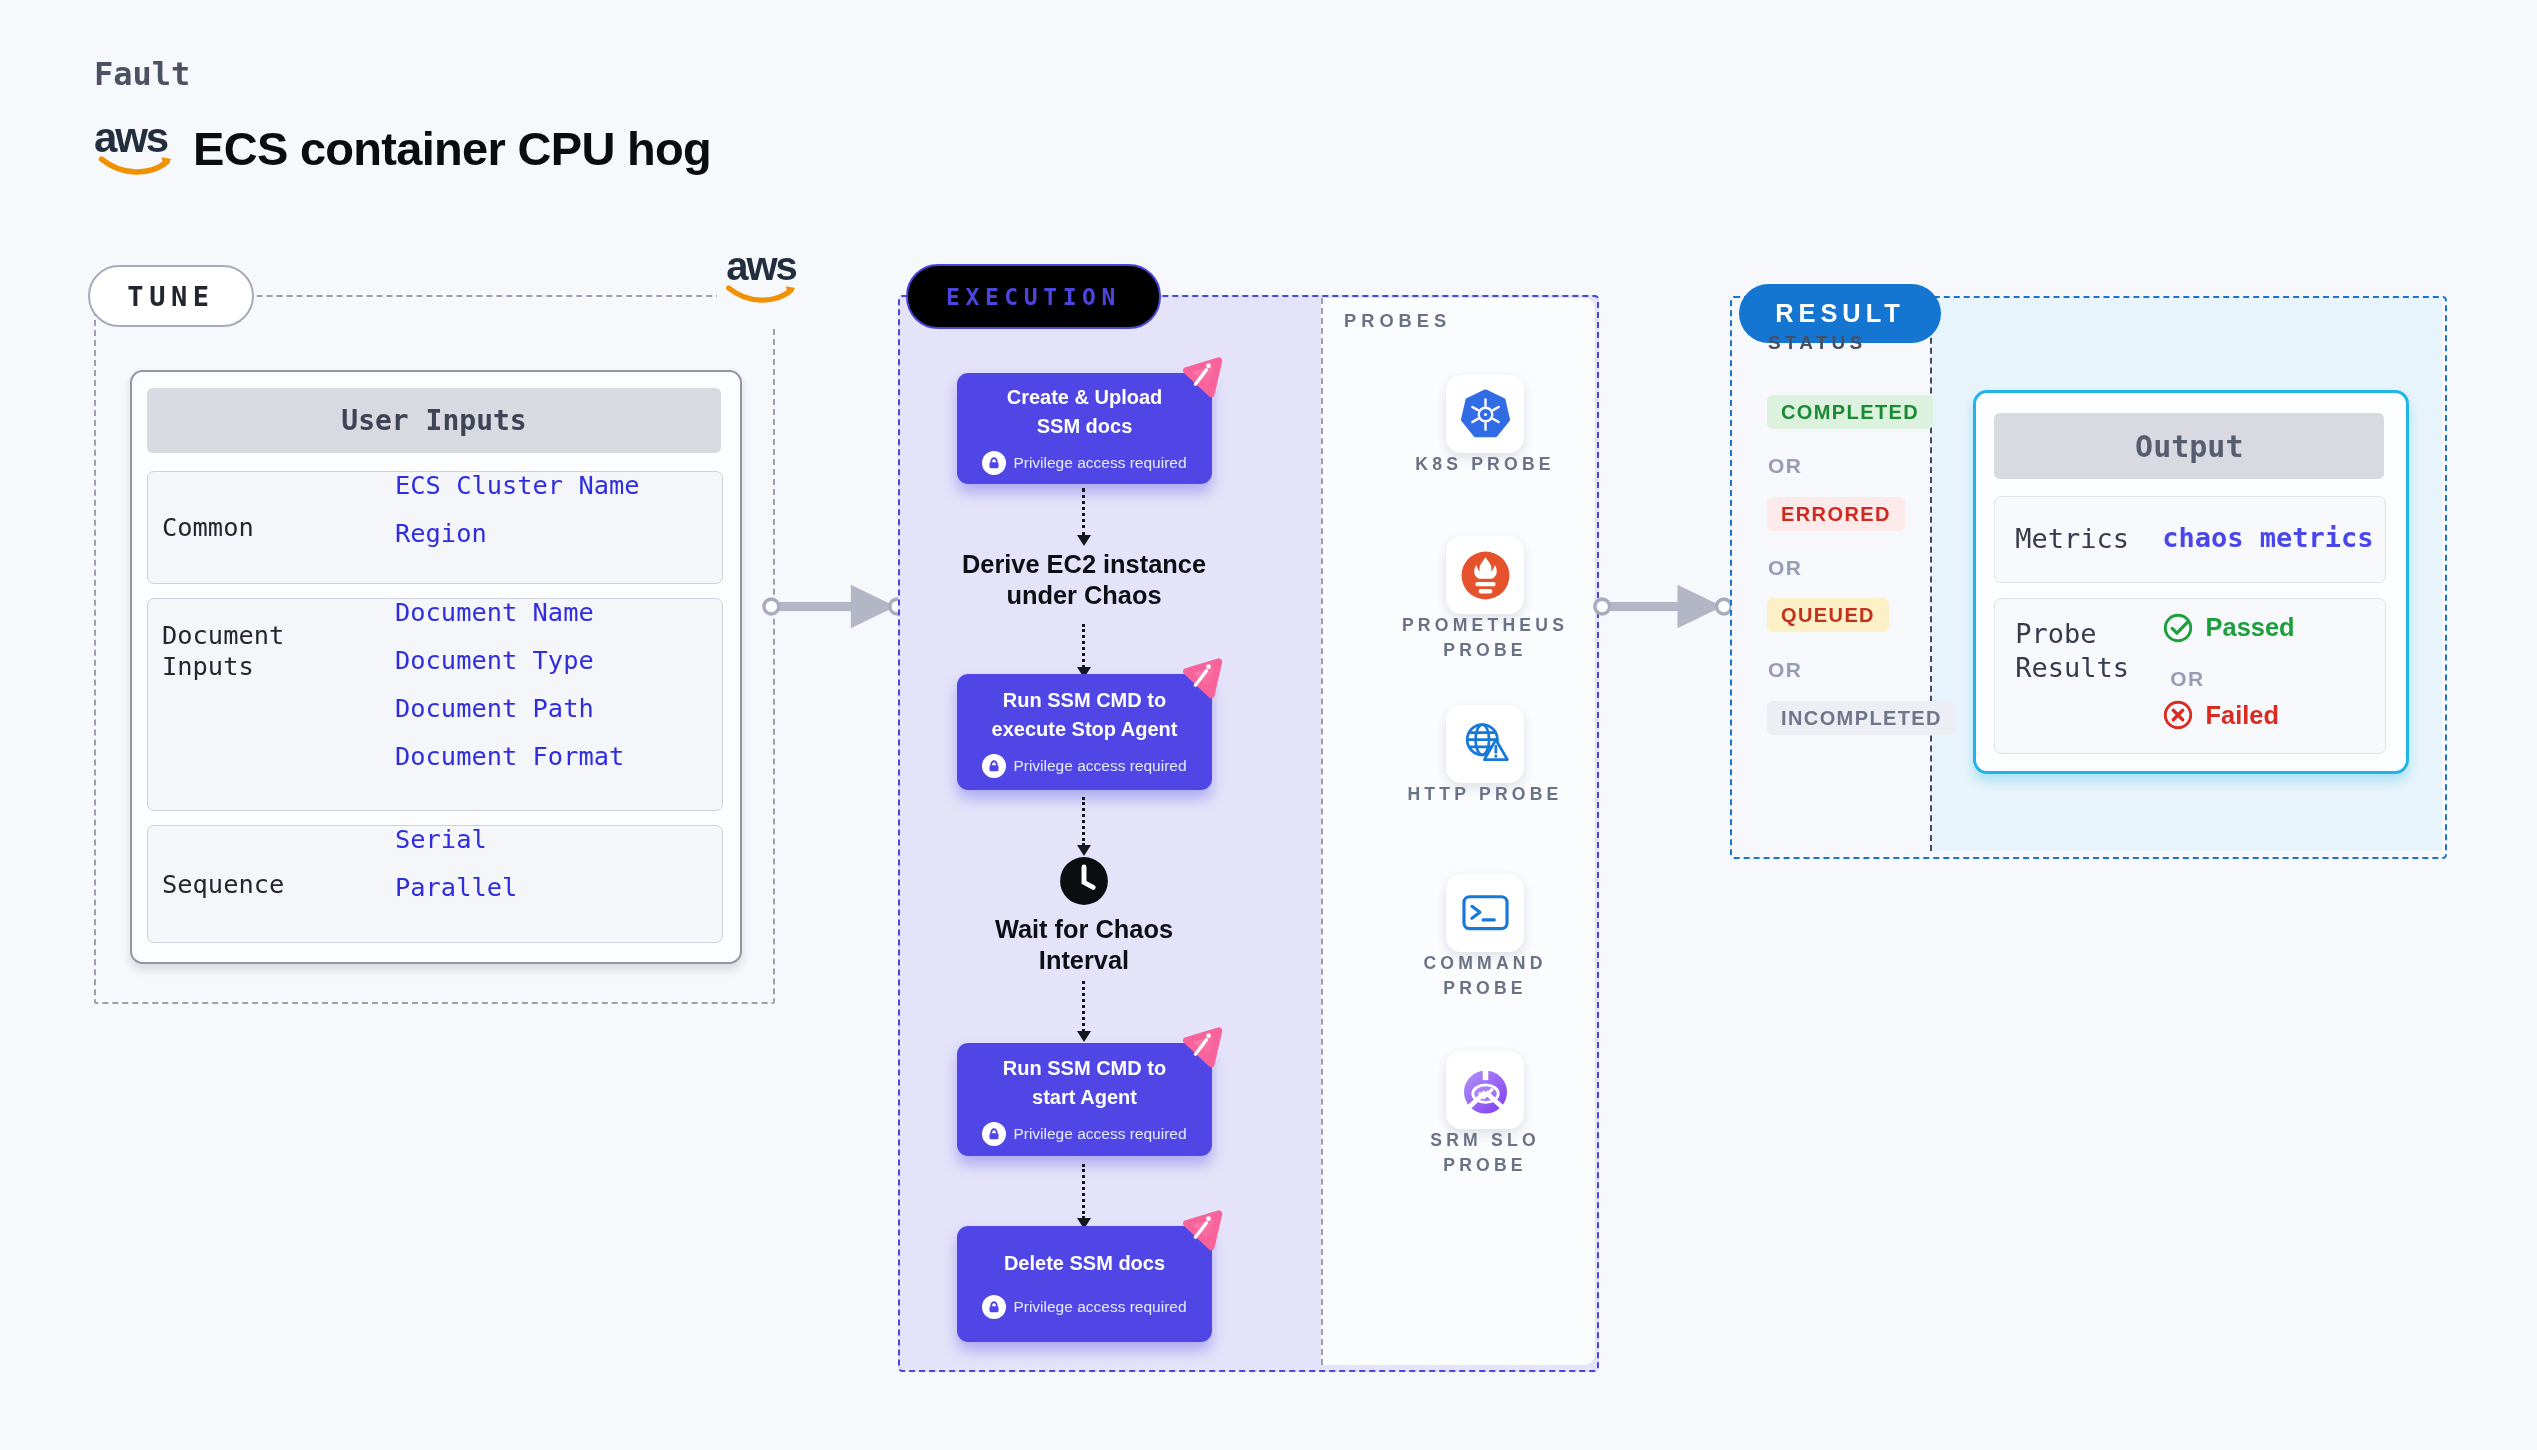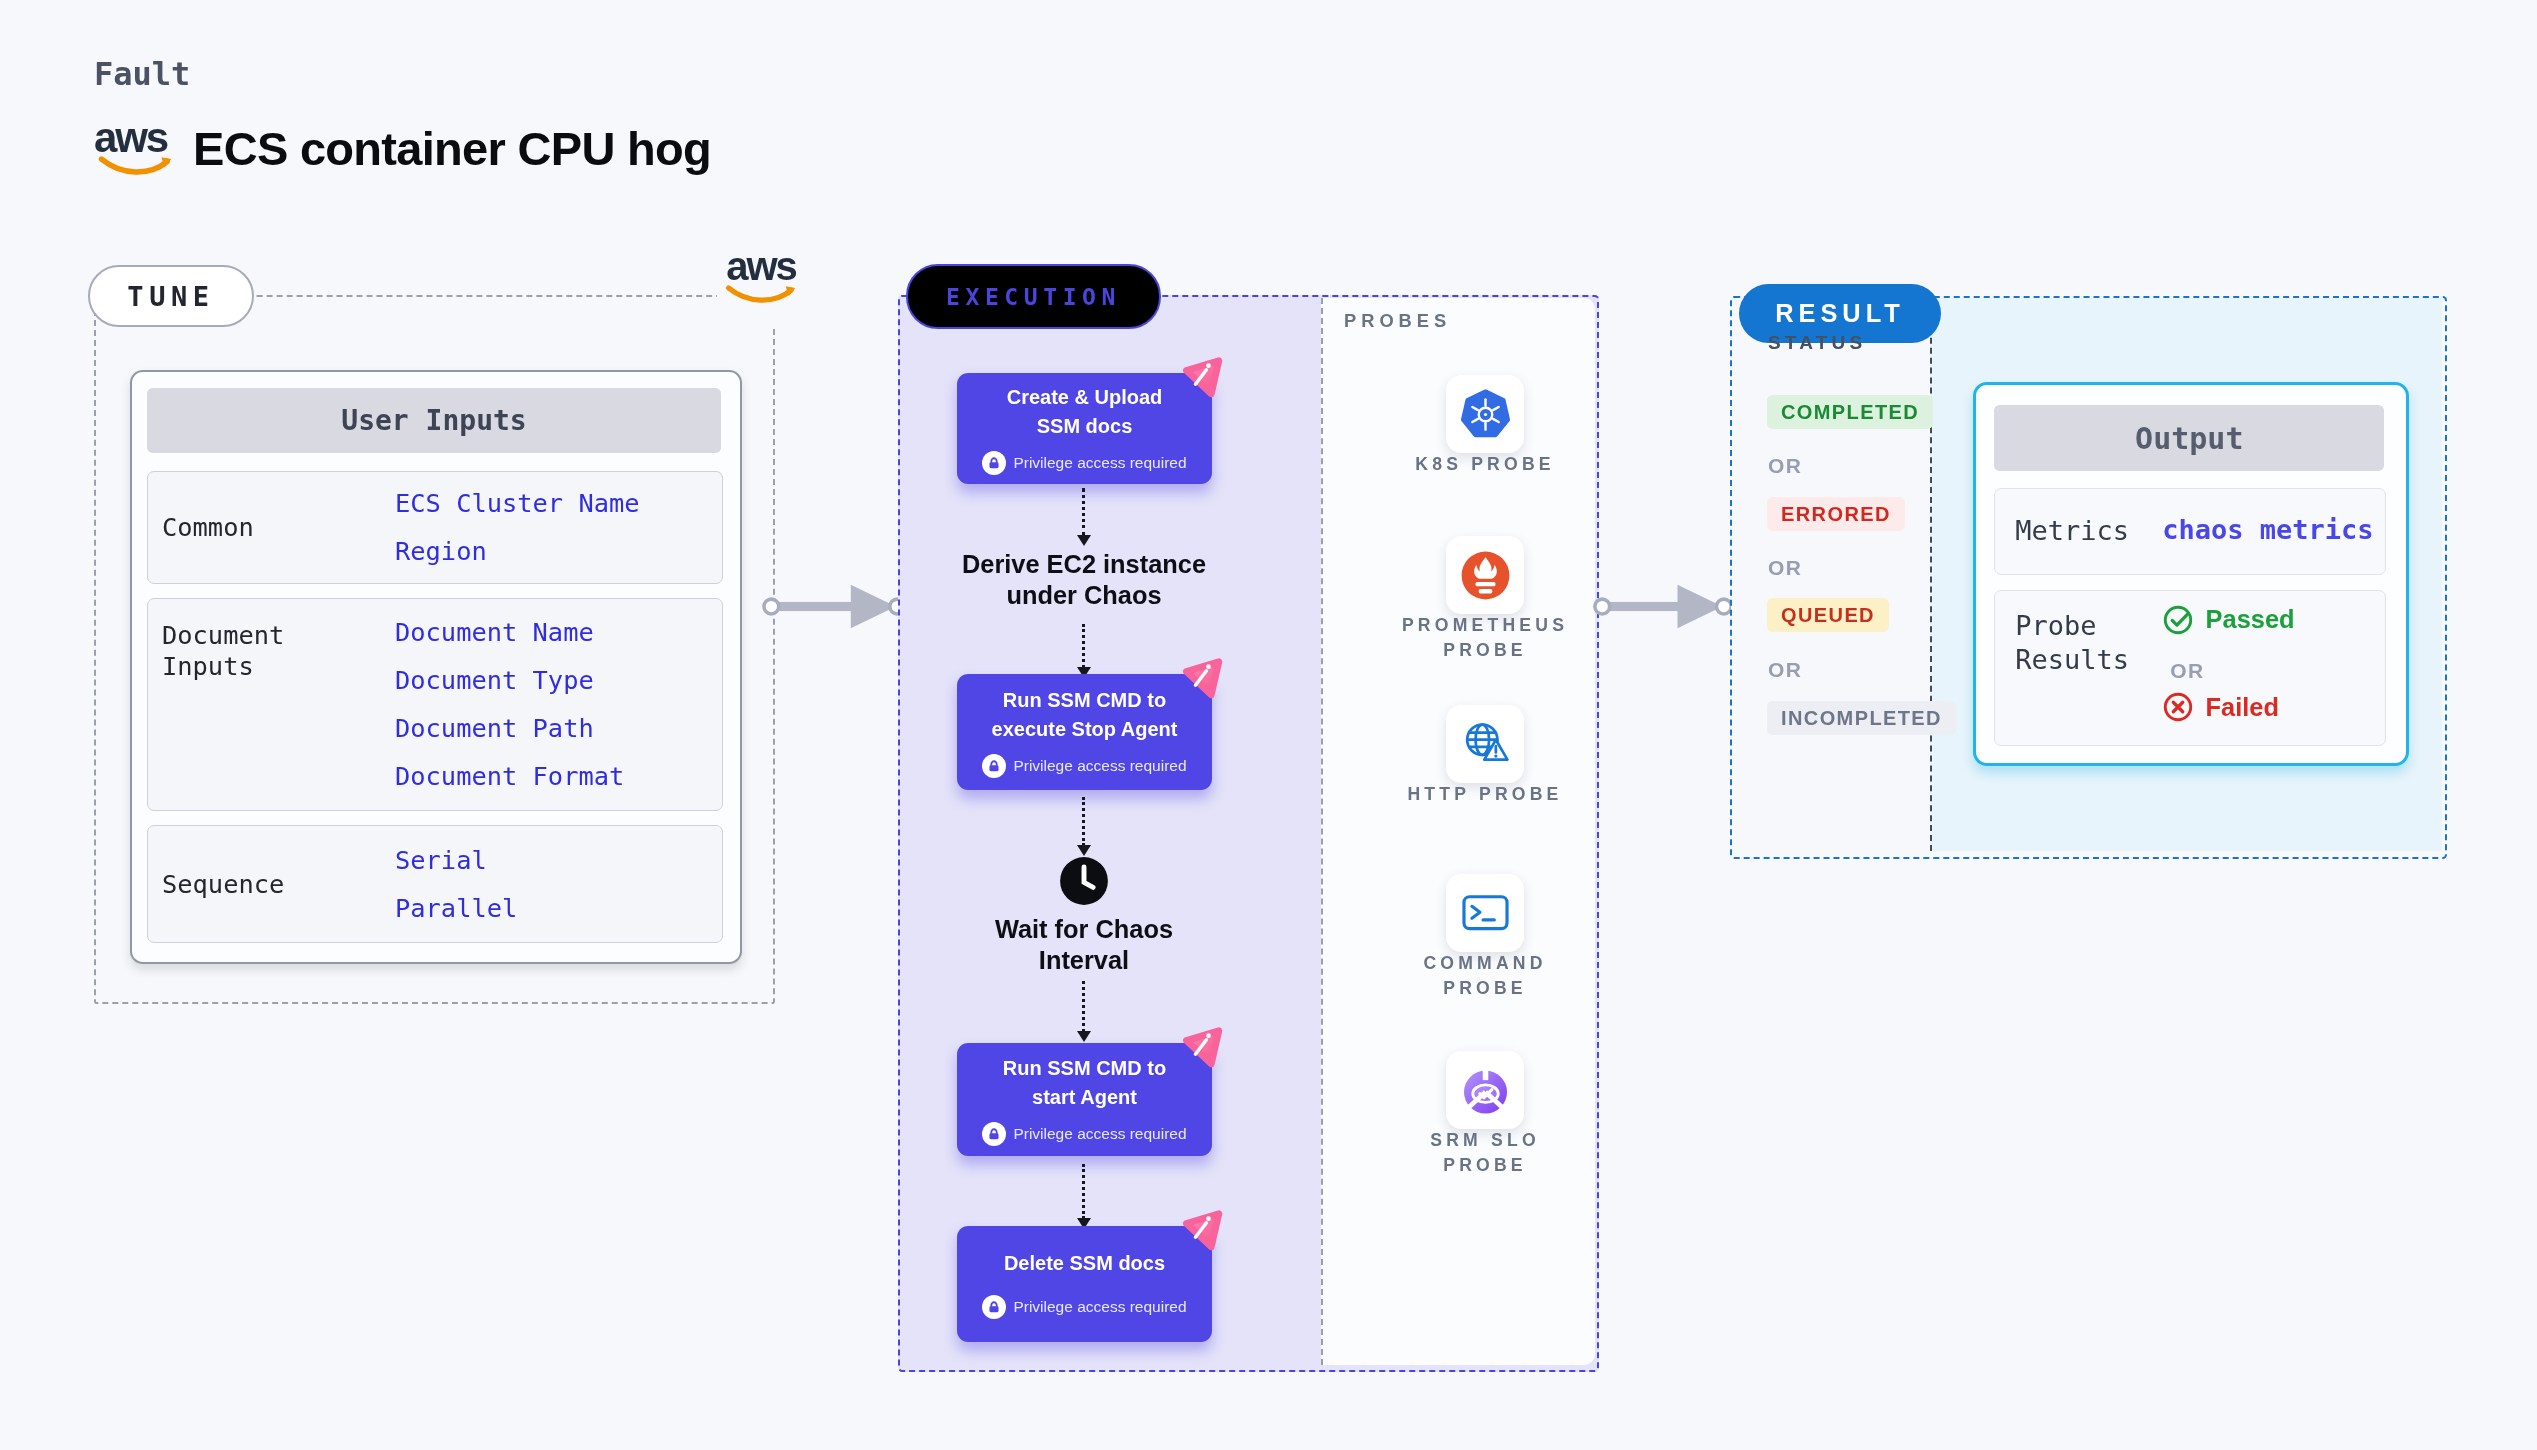--- a/index.html
+++ b/index.html
@@ -14,21 +14,21 @@
   .tune-pill{background:#ffffff;border:2.1px solid #a6abb8;border-radius:31px;color:#23262e;font-size:27px;}
   .exec-pill{background:#000000;border:2.8px solid #4b45dd;border-radius:32px;color:#4b45dd;font-size:23px;}
   .result-pill{background:#1576d2;border-radius:31px;color:#ffffff;font-size:25.4px;letter-spacing:5px;}
   .card{background:#fcfdff;border:2.1px solid #9098a6;border-radius:12.7px;box-shadow:0 5.6px 10px rgba(60,70,90,.16);}
   .hdr-bar{background:#d8d9e1;border-radius:5.6px;display:flex;align-items:center;justify-content:center;
            color:#3e4456;font-size:28px;font-weight:700;}
   .row-box{background:#f5f6fa;border:1.4px solid #ccd1dc;border-radius:7px;display:flex;}
   .row-label{width:233px;display:flex;flex-direction:column;justify-content:center;padding-left:14px;
              color:#23262e;font-size:25.4px;line-height:31px;}
   .row-label.top{justify-content:flex-start;padding-top:21px;}
-  .row-vals{flex:1;display:flex;flex-direction:column;justify-content:center;gap:21px;}
+  .row-vals{flex:1;display:flex;flex-direction:column;gap:21px;}
   .val{color:#2f2ddf;font-size:25.4px;line-height:27px;}
   .btn-step{background:#4f46e5;border-radius:11.3px;box-shadow:0 8.5px 14px rgba(79,70,229,.35);
             display:flex;flex-direction:column;align-items:center;justify-content:center;gap:10px;}
   .btn-title{color:#ffffff;font-size:20px;font-weight:700;line-height:29px;text-align:center;}
   .priv{display:flex;align-items:center;gap:7px;}
   .priv-circle{width:24px;height:24px;border-radius:50%;background:#ffffff;display:flex;align-items:center;justify-content:center;}
   .priv-text{color:#e8e9fd;font-size:15.5px;font-weight:500;}
   .flag{position:absolute;right:-12.7px;top:-17px;}
   .note{text-align:center;color:#0d0f14;font-size:25.4px;font-weight:800;line-height:31px;}
   .varrow{position:absolute;width:0;border-left:3.5px dotted #14171d;}
@@ -342,21 +342,21 @@
 
   <div class="abs status-hd" style="left:1768px;top:332px;">STATUS</div>
   <div class="abs badge" style="left: 1767px; top: 395px; color: rgb(26, 138, 52); background: rgb(220, 242, 222);">COMPLETED</div>
   <div class="abs or" style="left:1768px;top:454px;">OR</div>
   <div class="abs badge" style="left: 1767px; top: 497px; color: rgb(207, 42, 32); background: rgb(252, 235, 234);">ERRORED</div>
   <div class="abs or" style="left:1768px;top:556px;">OR</div>
   <div class="abs badge" style="left: 1767px; top: 598px; color: rgb(196, 48, 28); background: rgb(252, 240, 198);">QUEUED</div>
   <div class="abs or" style="left:1768px;top:658px;">OR</div>
   <div class="abs badge" style="left: 1767px; top: 701px; color: rgb(110, 118, 137); background: rgb(236, 238, 244);">INCOMPLETED</div>
 
-  <div class="abs out-card" style="left:1973px;top:382px;width:430px;height:378px;">
+  <div class="abs out-card" style="left:1973px;top:390px;width:430px;height:378px;">
     <div class="abs hdr-bar mono" style="left:18.3px;top:20px;width:390px;height:66px;color:#565d6e;font-size:30px;">Output</div>
 
     <div class="out-row" style="left:18.3px;top:103px;width:390px;height:85px;">
       <span class="abs out-label mono" style="left:20px;top:25.4px;">Metrics</span>
       <span class="abs metrics-val mono" style="left:167px;top:25.4px;text-align:right;">chaos metrics</span>
     </div>
 
     <div class="out-row" style="left:18.3px;top:205px;width:390px;height:154px;">
       <div class="abs out-label mono" style="left:20px;top:18.3px;">
         <div>Probe</div>

